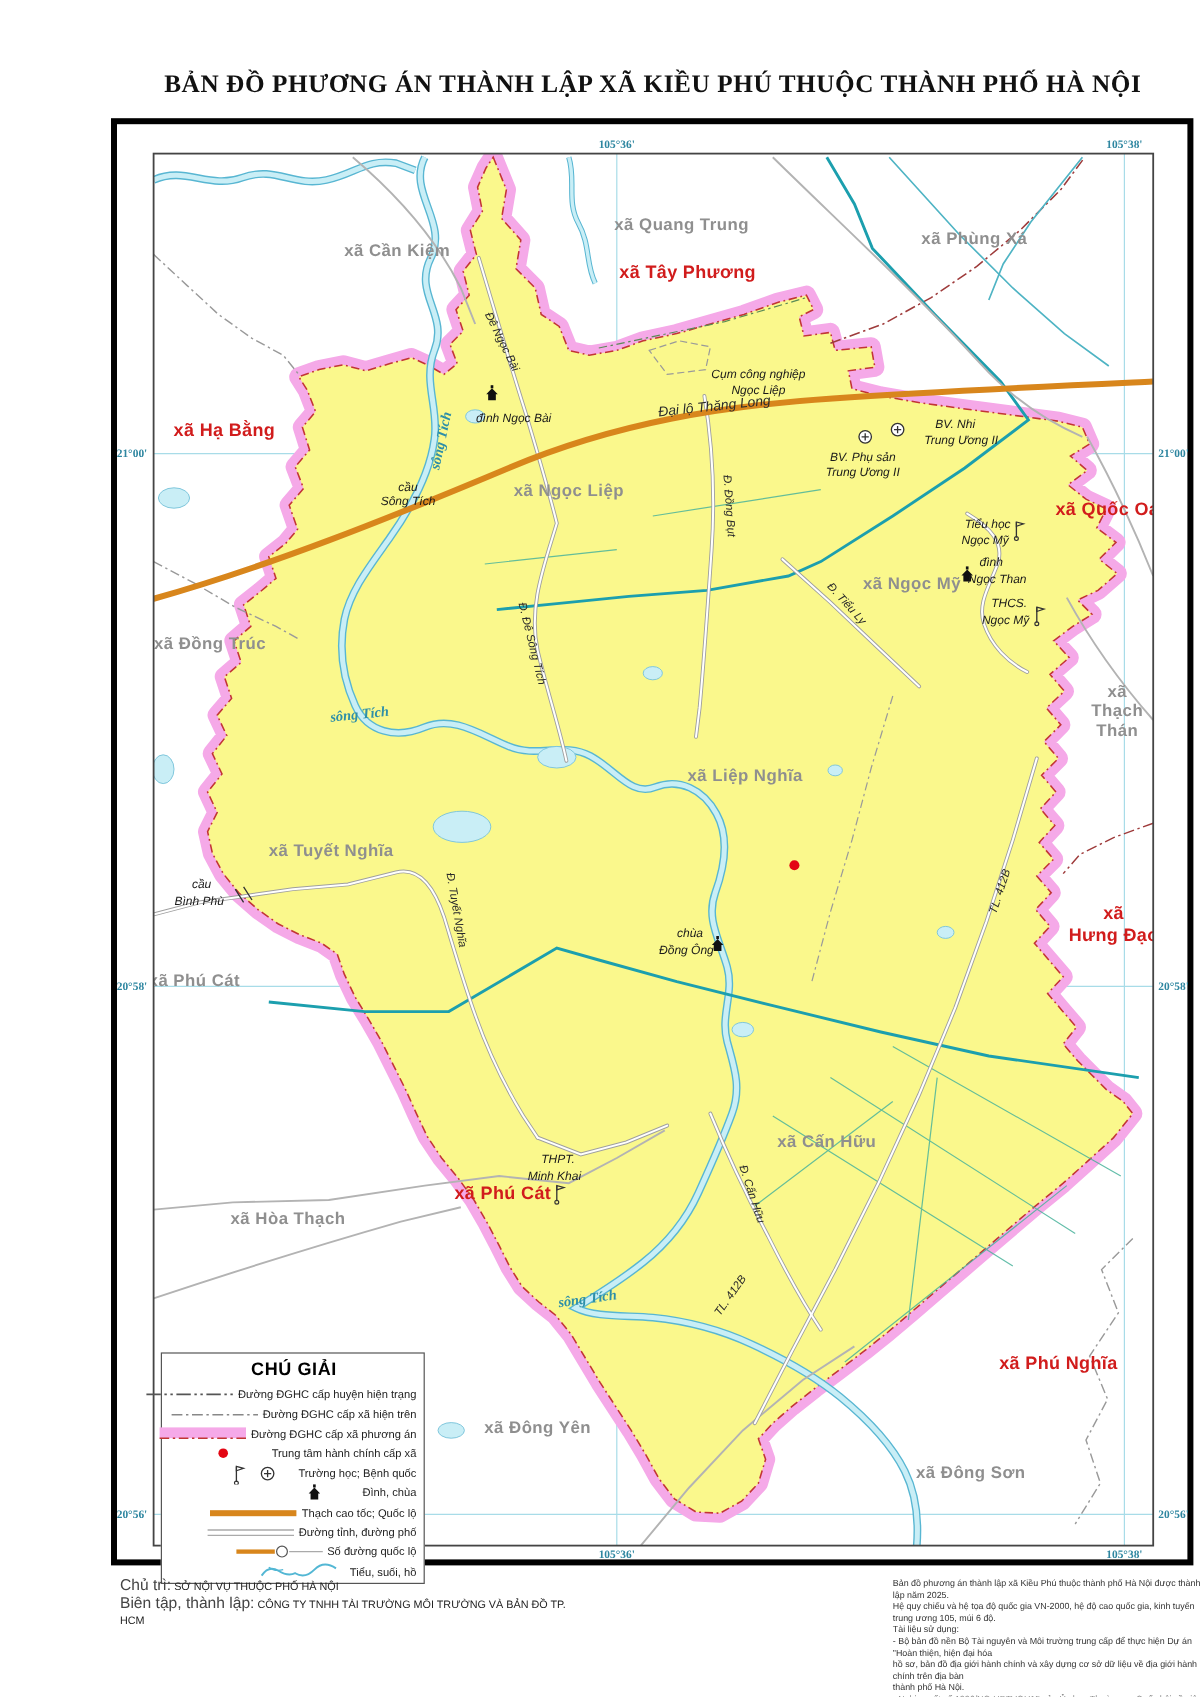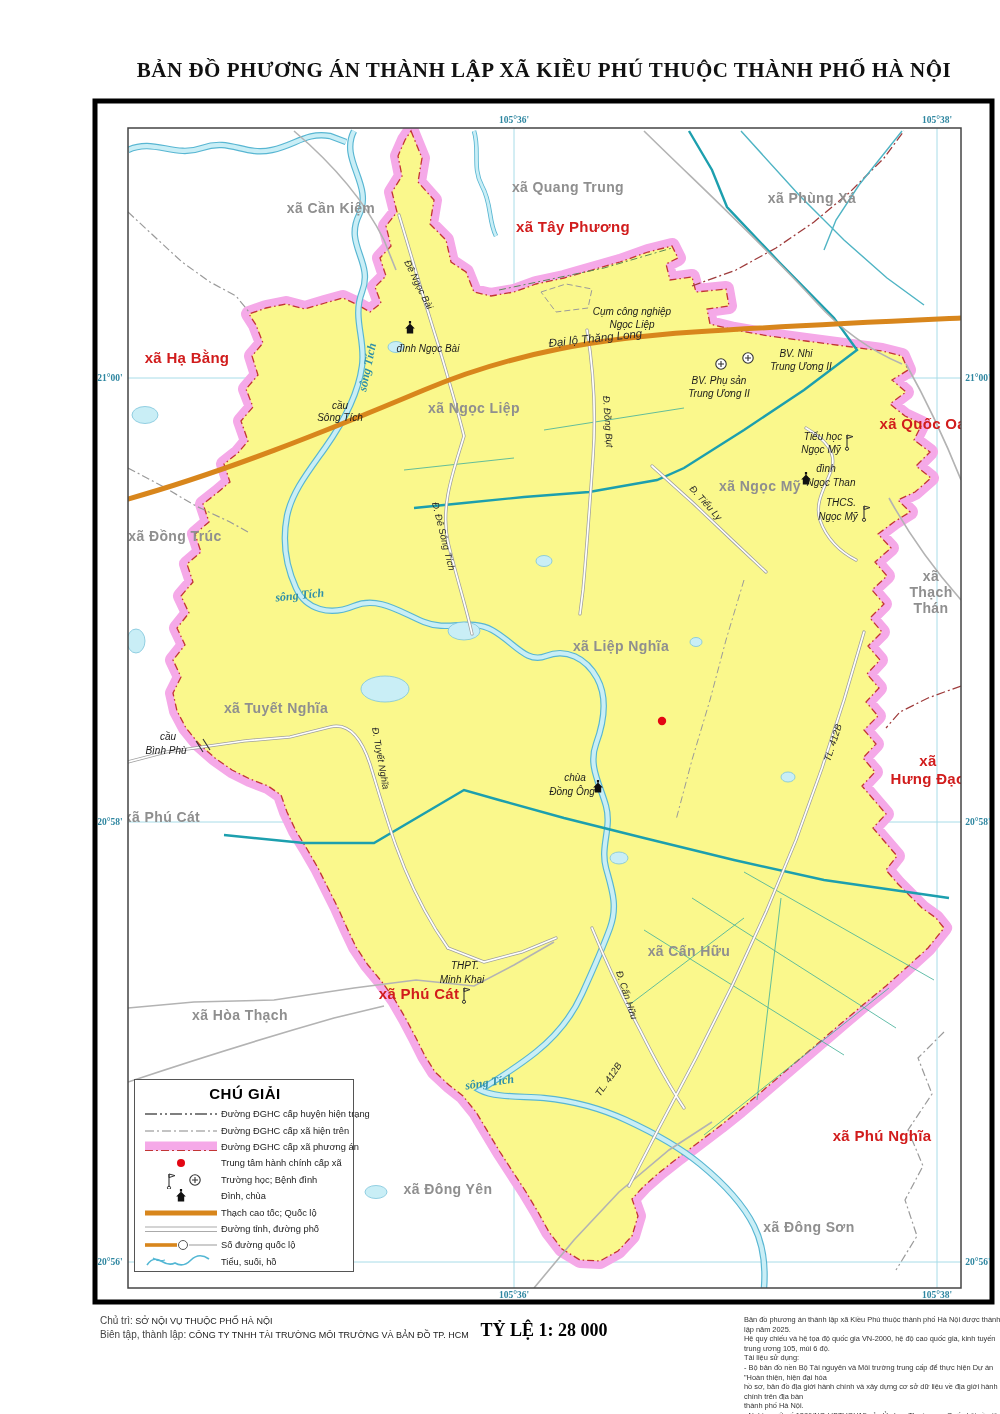--- a/index.html
+++ b/index.html
@@ -12,29 +12,29 @@
   
   text{text-anchor:middle;}
   .t-gray{font-family:"Liberation Sans",sans-serif;font-weight:bold;font-size:14px;fill:#8F8F8F;letter-spacing:.4px;}
   .t-red{font-family:"Liberation Sans",sans-serif;font-weight:bold;font-size:15px;fill:#D11C1C;letter-spacing:.3px;}
   .t-poi{font-family:"Liberation Sans",sans-serif;font-style:italic;font-size:10px;fill:#1a1a1a;}
   .t-road{font-family:"Liberation Sans",sans-serif;font-style:italic;font-size:9.5px;fill:#2b2b2b;}
   .t-river{font-family:"Liberation Serif",serif;font-style:italic;font-weight:bold;font-size:12px;fill:#2E8FA8;}
   .t-coord{font-family:"Liberation Serif",serif;font-weight:bold;font-size:9.5px;fill:#2E86A0;}
   .a-start{text-anchor:start;}
   
-  #legend{position:absolute;left:90px;top:1079px;width:220px;height:193px;background:#fff;
+  #legend{position:absolute;left:90px;top:1127px;width:220px;height:193px;background:#fff;
           border:1.5px solid #555;box-sizing:border-box;padding:4px 6px 2px 8px;}
   #legend h3{margin:1px 0 4px 0;text-align:center;font-size:15px;letter-spacing:.5px;color:#000;}
-  .lrow{display:flex;align-items:center;height:16.4px;}
+  .lrow{display:flex;align-items:center;height:16.4px;justify-content:flex-end;}
   .lrow svg{position:static;flex:0 0 78px;}
   .lrow span{font-size:9.3px;color:#222;white-space:nowrap;}
   
   #footer-left{position:absolute;left:56px;top:1314px;width:380px;font-size:9px;color:#222;line-height:13px;}
-  #footer-left .sm{font-size:10px;color:#444;}
+  #footer-left .sm{font-size:13px;color:#444;}
   #scale{position:absolute;left:350px;top:1320px;width:300px;text-align:center;
          font-family:"Liberation Serif",serif;font-weight:bold;font-size:18px;color:#000;}
   #notes{position:absolute;left:700px;top:1315px;width:268px;font-size:7.4px;color:#333;line-height:9.6px;}
 </style>
 </head>
 <body>
 
 <div id="page">
   <div id="title">BẢN ĐỒ PHƯƠNG ÁN THÀNH LẬP XÃ KIỀU PHÚ THUỘC THÀNH PHỐ HÀ NỘI</div>
 
@@ -270,21 +270,21 @@
       <svg width="78" height="16">
           <circle cx="38" cy="8" r="4" fill="#E30613"></circle>
         </svg>
       <span>Trung tâm hành chính cấp xã</span>
       </div>
     <div class="lrow">
       <svg width="78" height="18">
           <use href="#sym-flag" x="26" y="9"></use>
           <use href="#sym-cplus" x="52" y="9"></use>
         </svg>
-      <span>Trường học; Bệnh đình</span>
+      <span>Trường học; Bệnh quốc</span>
       </div>
     <div class="lrow">
       <svg width="78" height="18">
           <use href="#sym-temple" x="38" y="10"></use>
         </svg>
       <span>Đình, chùa</span>
       </div>
     <div class="lrow">
       <svg width="78" height="16">
           <rect x="2" y="5.5" width="72" height="5" fill="#D8861C"></rect>
@@ -314,21 +314,20 @@
       <span>Tiểu, suối, hồ</span>
       </div>
   </div>
 
   <div id="footer-left">
     <div><span class="sm">Chủ trì:</span>
       <span>SỞ NỘI VỤ THUỘC PHỐ HÀ NỘI</span></div>
     <div><span class="sm">Biên tập, thành lập:</span>
       <span>CÔNG TY TNHH TÀI TRƯỜNG MÔI TRƯỜNG VÀ BẢN ĐỒ TP. HCM</span></div>
   </div>
-  <div id="scale">TỶ LỆ 1: 28 000</div>
   <div id="notes">
     <div>Bản đồ phương án thành lập xã Kiều Phú thuộc thành phố Hà Nội được thành lập năm 2025.</div>
     <div>Hệ quy chiếu và hệ tọa độ quốc gia VN-2000, hệ độ cao quốc gia, kinh tuyến trung ương 105, múi 6 độ.</div>
     <div>Tài liệu sử dụng:</div>
     <div>- Bộ bản đồ nền Bộ Tài nguyên và Môi trường trung cấp để thực hiện Dự án "Hoàn thiện, hiện đại hóa</div>
     <div>hồ sơ, bản đồ địa giới hành chính và xây dựng cơ sở dữ liệu về địa giới hành chính trên địa bàn</div>
     <div>thành phố Hà Nội.</div>
     <div>- Nghị quyết số 1286/NQ-UBTVQH15 của Ủy ban Thường vụ Quốc hội về việc sắp xếp đơn vị</div>
 
   </div>

